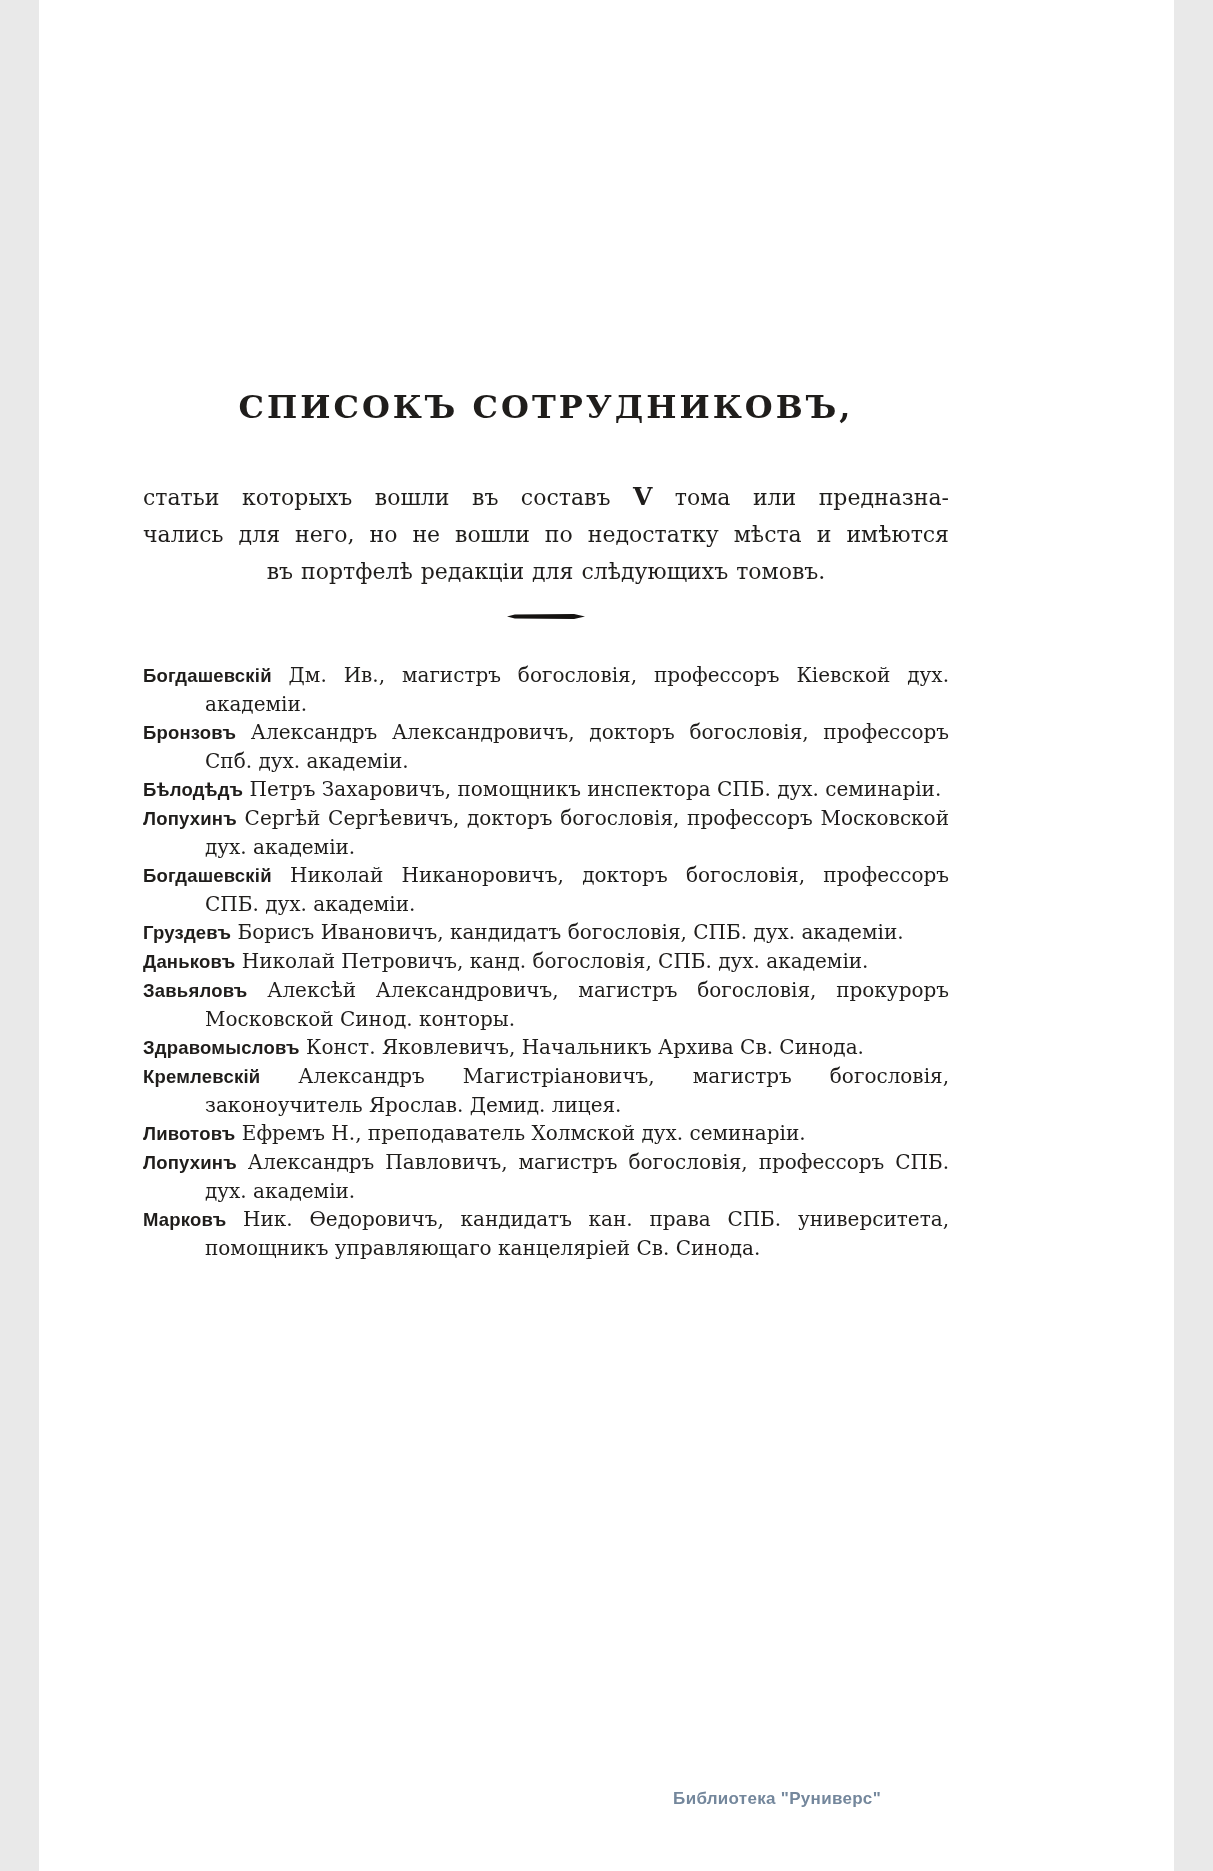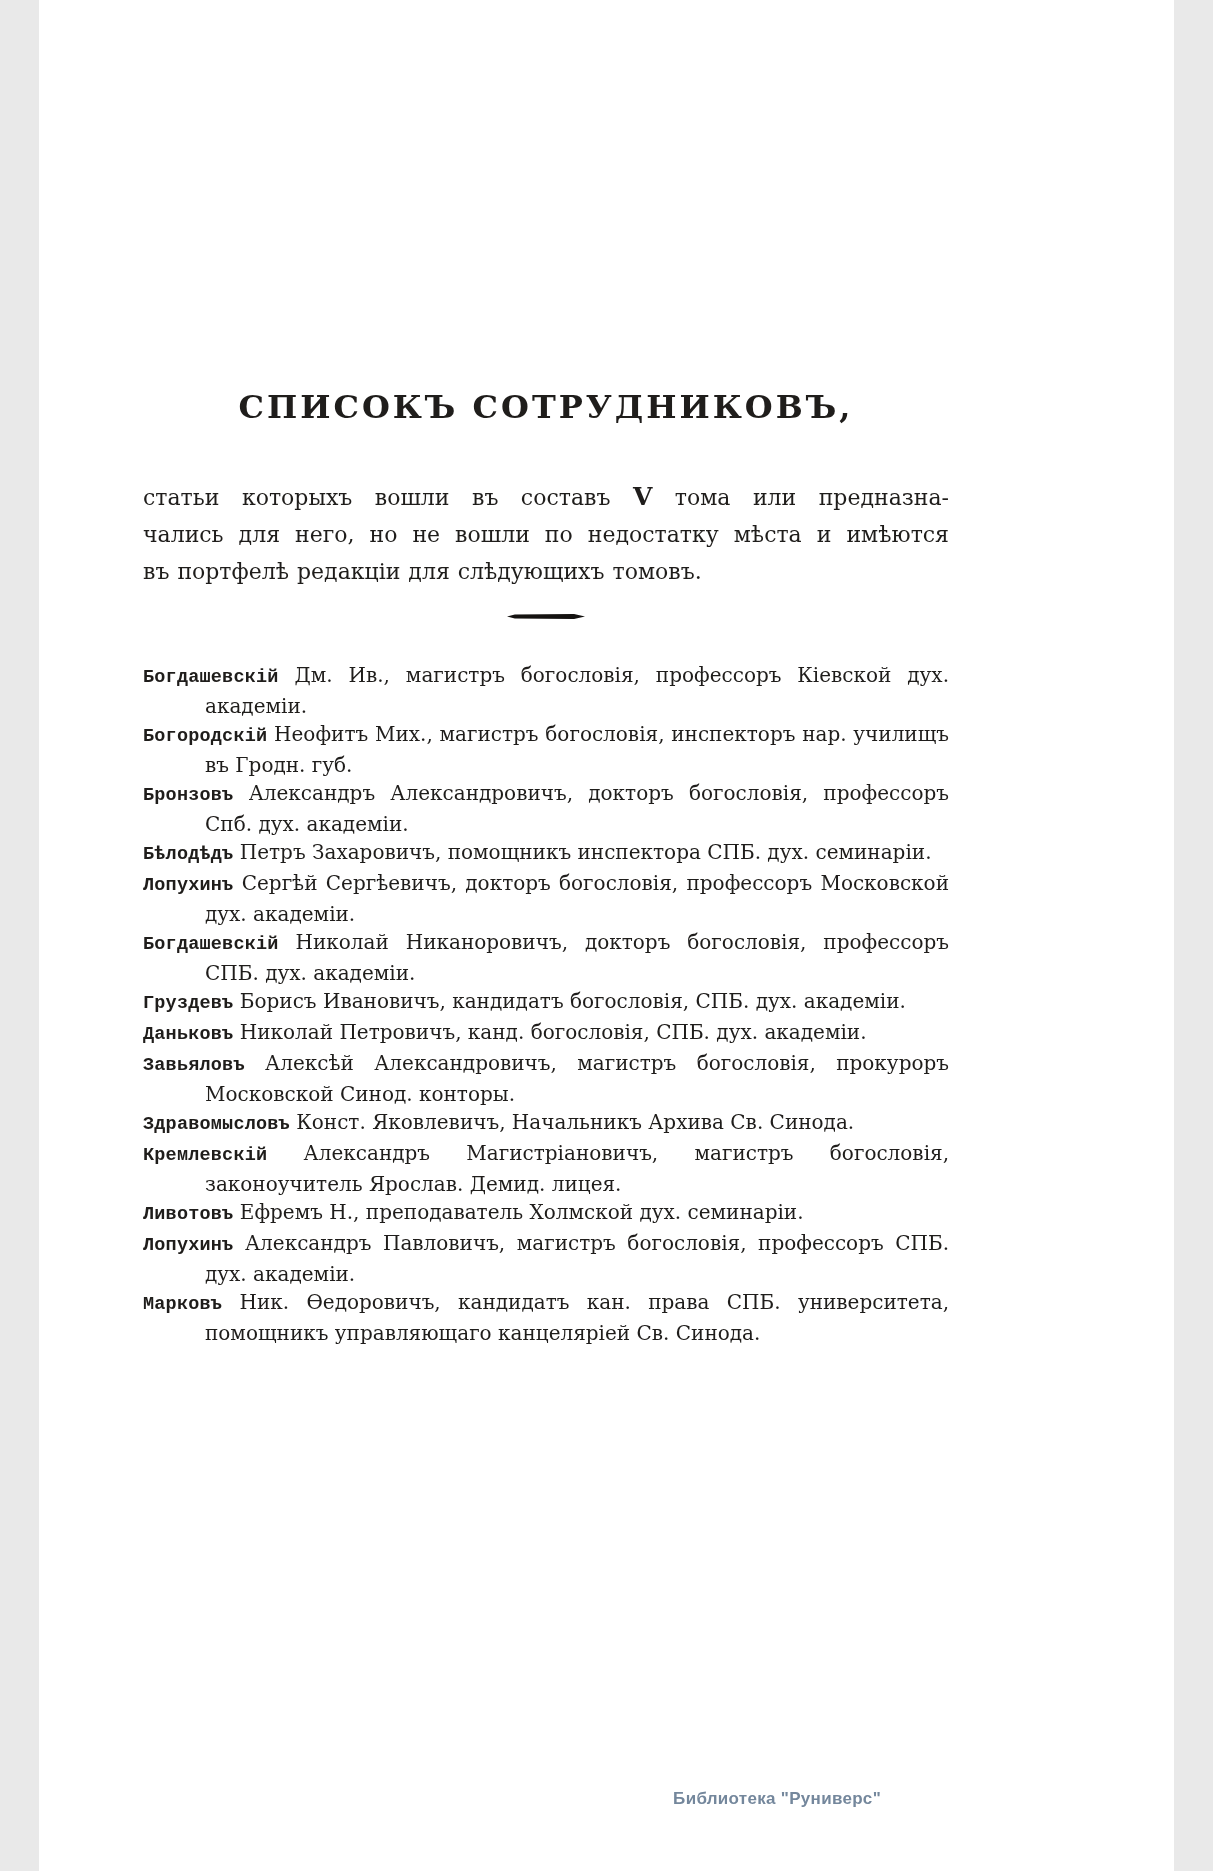--- a/index.html
+++ b/index.html
@@ -30,20 +30,21 @@
   .intro {
     font-size: 22px;
     line-height: 37px;
     word-spacing: 1px;
   }
   .intro .jline {
     text-align: justify;
     text-align-last: justify;
   }
   .intro .cline {
+    text-align: center;
   }
   .vol {
     font-weight: 700;
     font-size: 25px;
   }
   .divider-wrap {
     text-align: center;
     margin: 24px 0 42px 0;
     height: 5px;
     line-height: 0;
@@ -59,21 +60,21 @@
     font-size: 20px;
     line-height: 28px;
   }
   .entry {
     margin: 0;
     text-align: justify;
     padding-left: 62px;
     text-indent: -62px;
   }
   .surname {
-    font-family: Liberation Mono, monospace;
+    font-family: Liberation Sans, sans-serif;
     font-weight: 700;
     font-size: 18.5px;
     letter-spacing: 0.2px;
   }
   .watermark {
     position: absolute;
     top: 1789px;
     right: 293px;
     font-family: "Liberation Sans", sans-serif;
     font-weight: 700;
@@ -96,21 +97,20 @@
       <div class="jline">чались для него, но не вошли по недостатку мѣста и имѣются</div>
       <div class="cline">въ портфелѣ редакціи для слѣдующихъ томовъ.</div>
     </div>
 
     <div class="divider-wrap">
       <span class="divider"></span>
     </div>
 
     <div class="entries">
       <p class="entry"><span class="surname">Богдашевскій</span> <span>Дм. Ив., магистръ богословія, профессоръ Кіевской дух. академіи.</span></p>
-      <p class="entry"><span class="surname">Богородскій</span> <span>Неофитъ Мих., магистръ богословія, инспекторъ нар. училищъ въ Гродн. губ.</span></p>
       <p class="entry"><span class="surname">Бронзовъ</span> <span>Александръ Александровичъ, докторъ богословія, профессоръ Спб. дух. академіи.</span></p>
       <p class="entry"><span class="surname">Бѣлодѣдъ</span> <span>Петръ Захаровичъ, помощникъ инспектора СПБ. дух. семинаріи.</span></p>
       <p class="entry"><span class="surname">Лопухинъ</span> <span>Сергѣй Сергѣевичъ, докторъ богословія, профессоръ Московской дух. академіи.</span></p>
       <p class="entry"><span class="surname">Богдашевскій</span> <span>Николай Никаноровичъ, докторъ богословія, профессоръ СПБ. дух. академіи.</span></p>
       <p class="entry"><span class="surname">Груздевъ</span> <span>Борисъ Ивановичъ, кандидатъ богословія, СПБ. дух. академіи.</span></p>
       <p class="entry"><span class="surname">Даньковъ</span> <span>Николай Петровичъ, канд. богословія, СПБ. дух. академіи.</span></p>
       <p class="entry"><span class="surname">Завьяловъ</span> <span>Алексѣй Александровичъ, магистръ богословія, прокуроръ Московской Синод. конторы.</span></p>
       <p class="entry"><span class="surname">Здравомысловъ</span> <span>Конст. Яковлевичъ, Начальникъ Архива Св. Синода.</span></p>
       <p class="entry"><span class="surname">Кремлевскій</span> <span>Александръ Магистріановичъ, магистръ богословія, законоучитель Ярослав. Демид. лицея.</span></p>
       <p class="entry"><span class="surname">Ливотовъ</span> <span>Ефремъ Н., преподаватель Холмской дух. семинаріи.</span></p>

